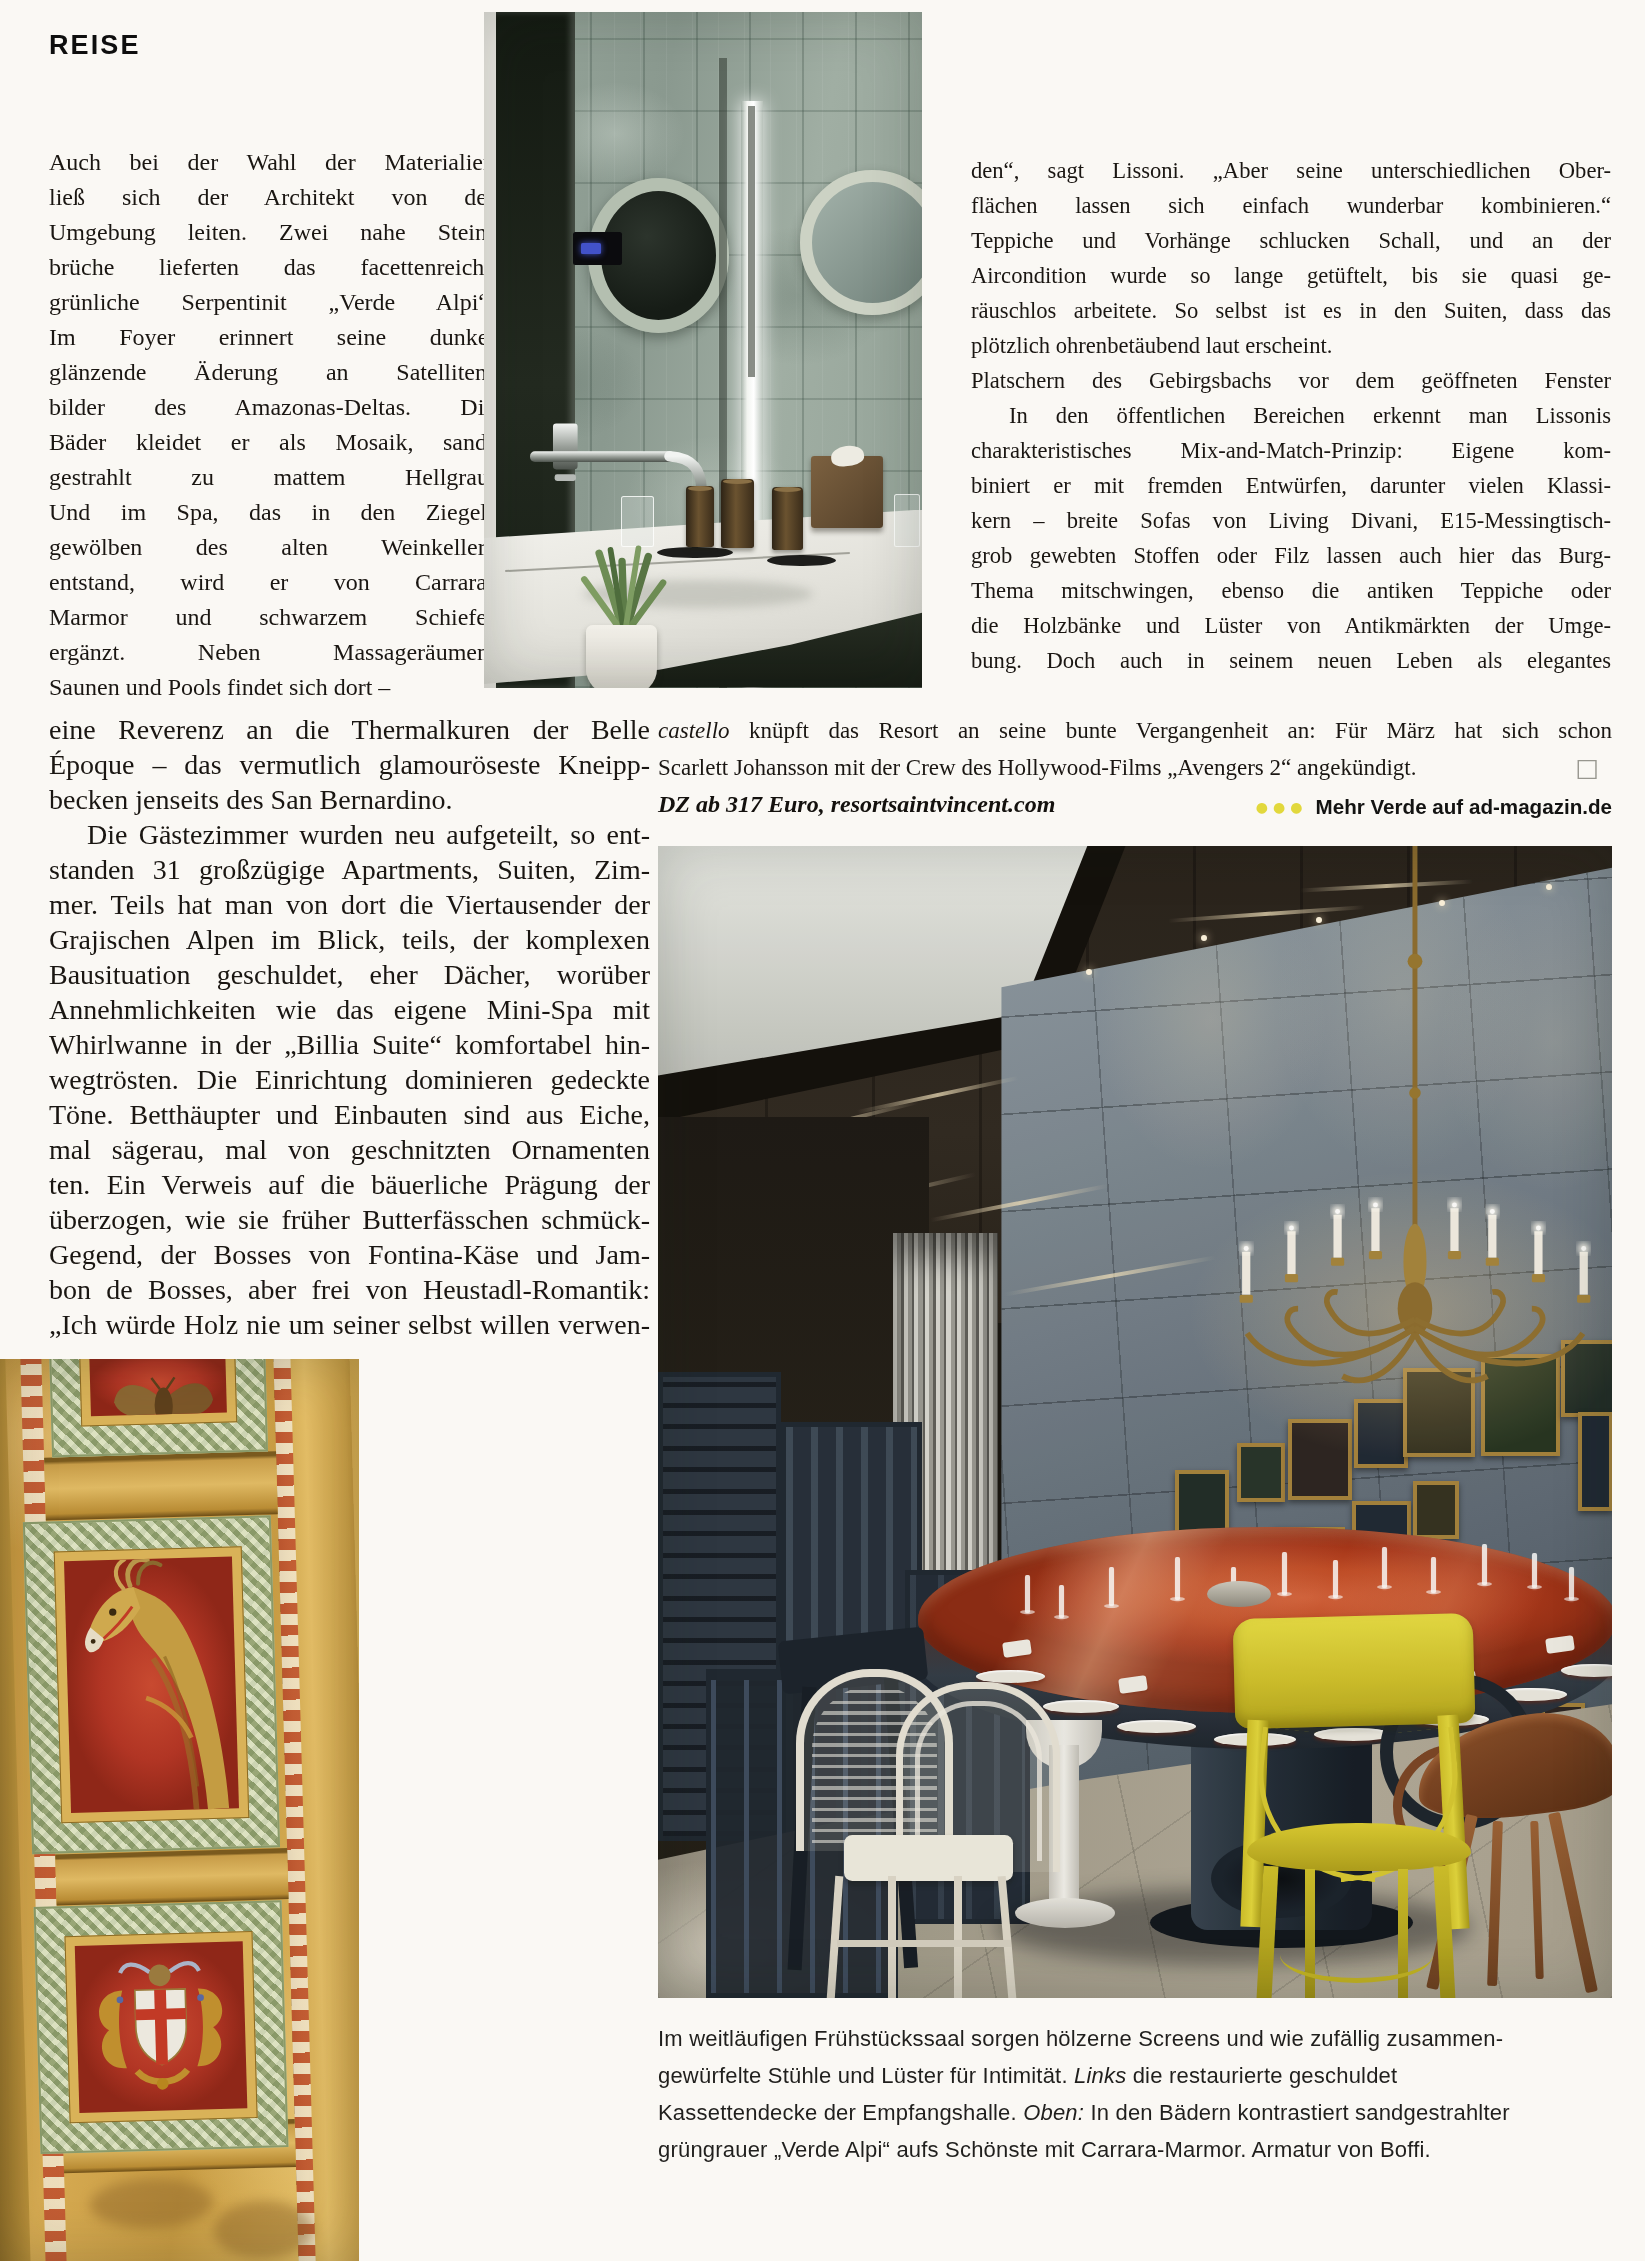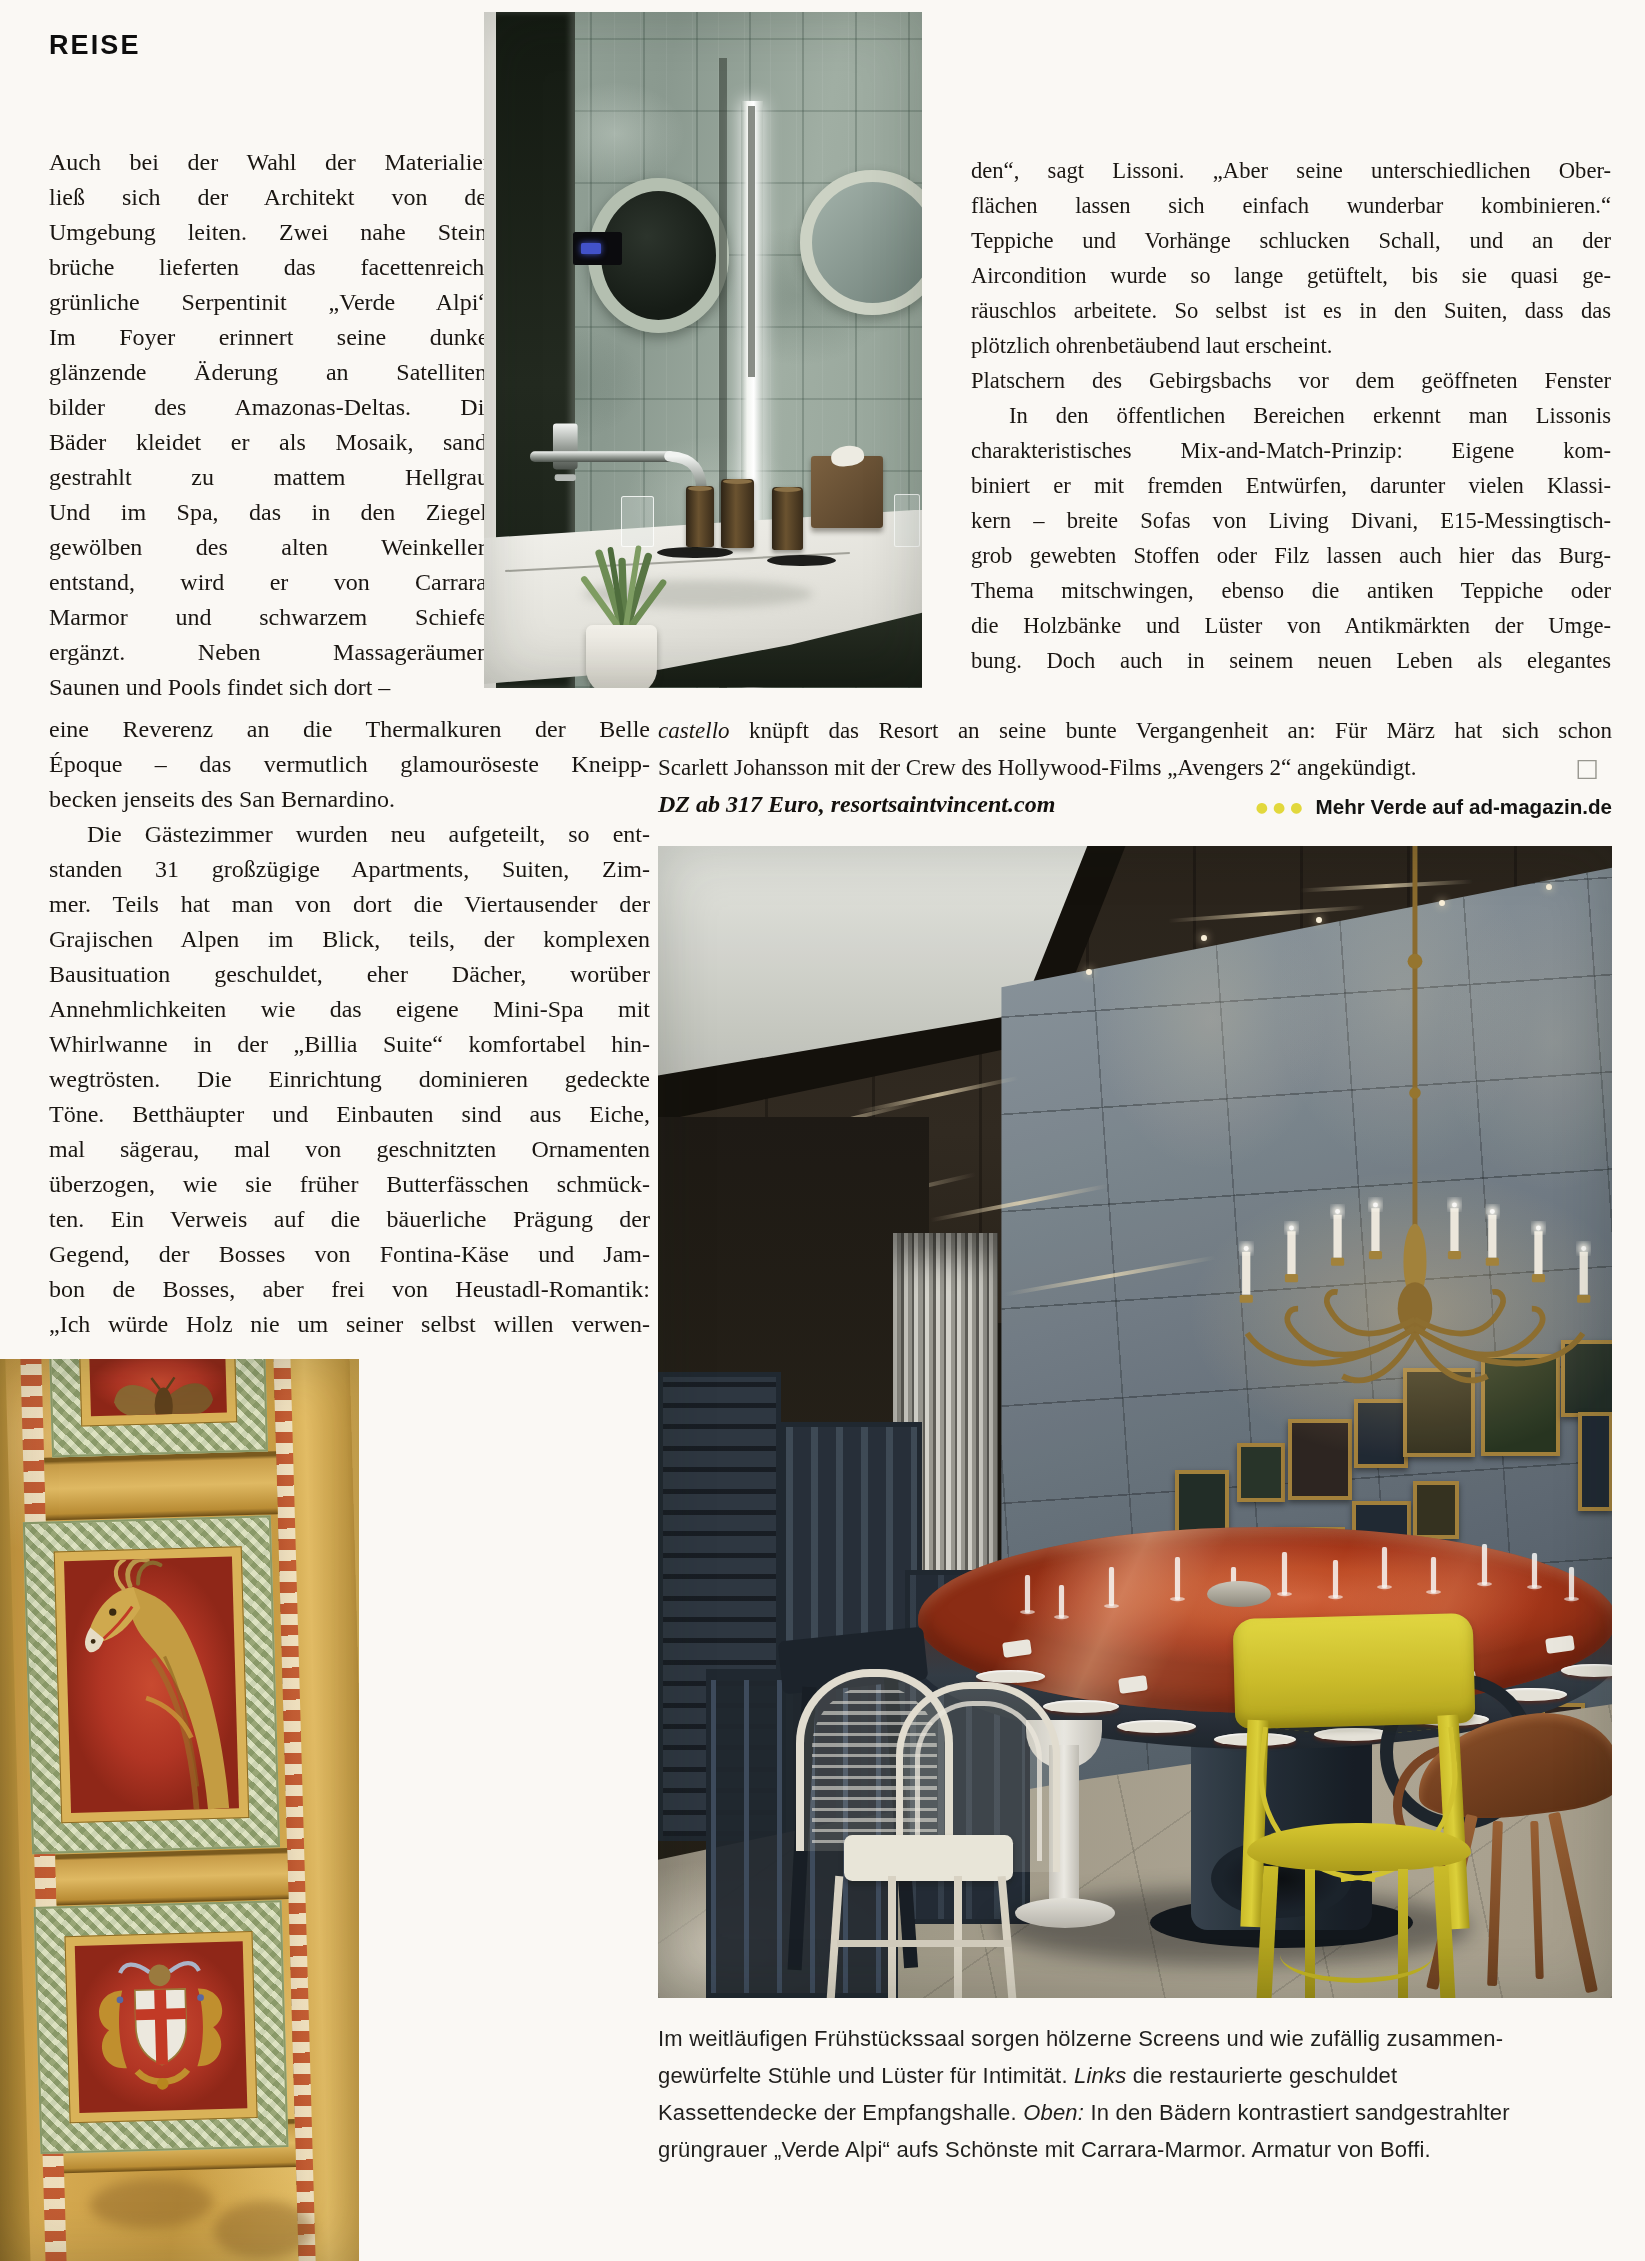--- a/index.html
+++ b/index.html
@@ -19,21 +19,21 @@
   .col{ position:absolute; }
   .line{
     font-family:"Liberation Serif", serif; color:#1a1612;
     text-align:justify; text-align-last:justify; overflow:hidden;
   }
   .line.nj{ text-align-last:left; }
   .line.ind{ text-indent:38px; }
   .colA{ left:49px; top:145px; width:446px; }
   .colA .line{ font-size:24px; line-height:35px; height:35px; }
   .colB{ left:49px; top:712px; width:601px; }
-  .colB .line{ font-size:24px; line-height:35px; height:35px; }
+  .colB .line{ font-size:28px; line-height:35px; height:35px; }
   .colC{ left:971px; top:153px; width:640px; }
   .colC .line{ font-size:22.6px; line-height:35px; height:35px; }
 
   .closing{ position:absolute; left:658px; top:712px; width:954px; }
   .closing .cline{
     font-size:23px; line-height:37px; height:37px; color:#1a1612;
     text-align:justify; text-align-last:justify; overflow:hidden;
   }
   .closing .cline.cl2{ text-align-last:left; position:relative; }
   .ital{ font-style:italic; }
@@ -304,22 +304,22 @@
       <div class="line ind" data-name="text-line">Die Gästezimmer wurden neu aufgeteilt, so ent-</div>
       <div class="line" data-name="text-line">standen 31 großzügige Apartments, Suiten, Zim-</div>
       <div class="line" data-name="text-line">mer. Teils hat man von dort die Viertausender der</div>
       <div class="line" data-name="text-line">Grajischen Alpen im Blick, teils, der komplexen</div>
       <div class="line" data-name="text-line">Bausituation geschuldet, eher Dächer, worüber</div>
       <div class="line" data-name="text-line">Annehmlichkeiten wie das eigene Mini-Spa mit</div>
       <div class="line" data-name="text-line">Whirlwanne in der „Billia Suite“ komfortabel hin-</div>
       <div class="line" data-name="text-line">wegtrösten. Die Einrichtung dominieren gedeckte</div>
       <div class="line" data-name="text-line">Töne. Betthäupter und Einbauten sind aus Eiche,</div>
       <div class="line" data-name="text-line">mal sägerau, mal von geschnitzten Ornamenten</div>
+      <div class="line" data-name="text-line">ten. Ein Verweis auf die bäuerliche Prägung der</div>
       <div class="line" data-name="text-line">überzogen, wie sie früher Butterfässchen schmück-</div>
-      <div class="line" data-name="text-line">ten. Ein Verweis auf die bäuerliche Prägung der</div>
       <div class="line" data-name="text-line">Gegend, der Bosses von Fontina-Käse und Jam-</div>
       <div class="line" data-name="text-line">bon de Bosses, aber frei von Heustadl-Romantik:</div>
       <div class="line" data-name="text-line">„Ich würde Holz nie um seiner selbst willen verwen-</div>
     </div>
   <div class="col colC" data-name="article-column-right">
       <div class="line" data-name="text-line">den“, sagt Lissoni. „Aber seine unterschiedlichen Ober-</div>
       <div class="line" data-name="text-line">flächen lassen sich einfach wunderbar kombinieren.“</div>
       <div class="line" data-name="text-line">Teppiche und Vorhänge schlucken Schall, und an der</div>
       <div class="line" data-name="text-line">Aircondition wurde so lange getüftelt, bis sie quasi ge-</div>
       <div class="line" data-name="text-line">räuschlos arbeitete. So selbst ist es in den Suiten, dass das</div>

